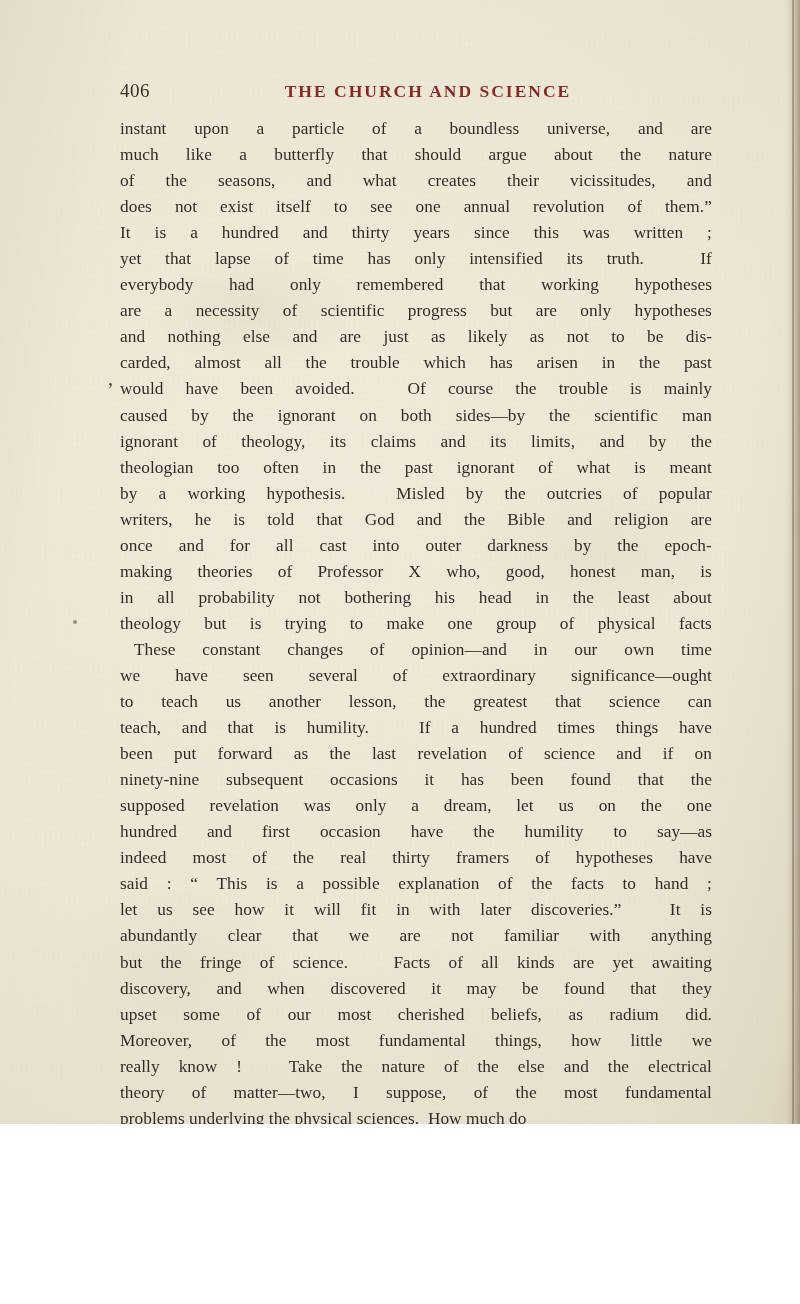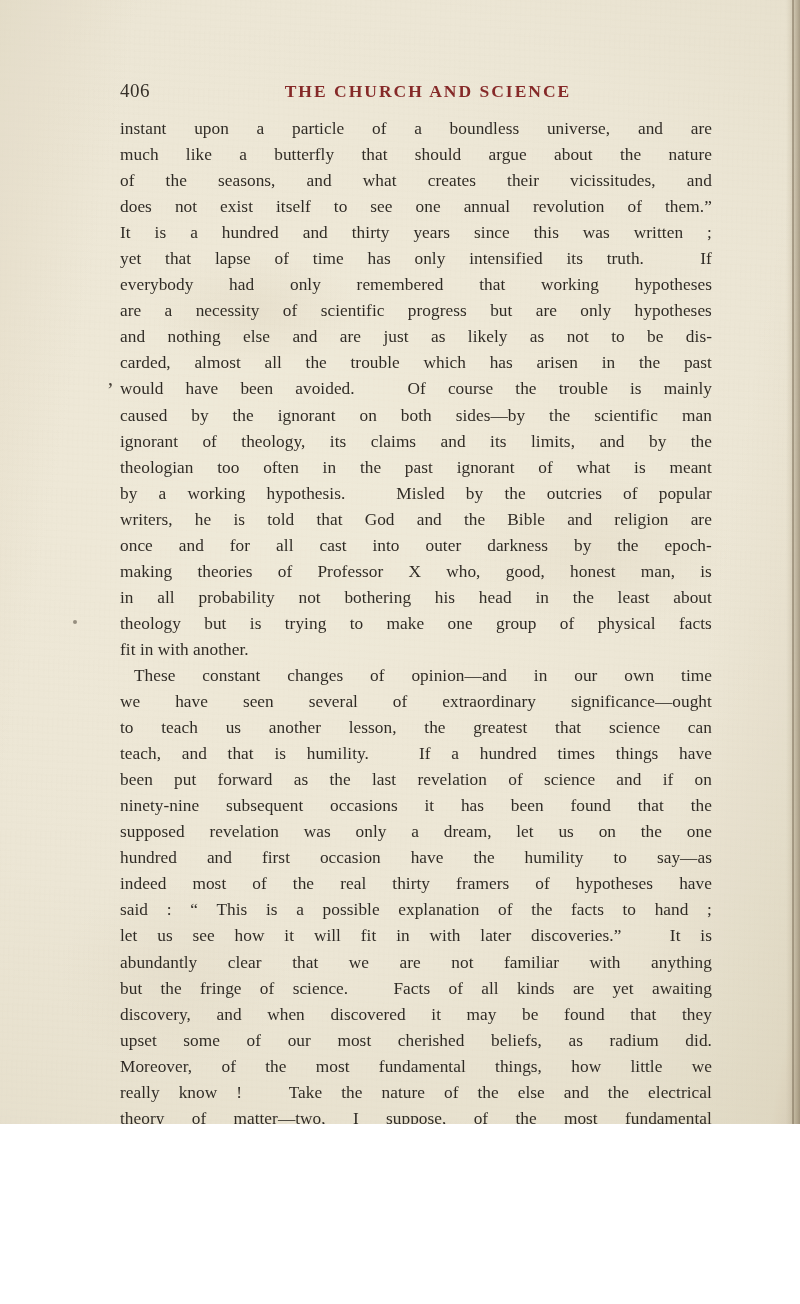--- a/index.html
+++ b/index.html
@@ -455,21 +455,20 @@
         <span>is</span>
         <span>trying</span>
         <span>to</span>
         <span>make</span>
         <span>one</span>
         <span>group</span>
         <span>of</span>
         <span>physical</span>
         <span>facts</span>
       </div>
-      <div class="line">fit in with another.</div>
       <div class="line indent j" style="padding-left: 14px;">
         <span>These</span>
         <span>constant</span>
         <span>changes</span>
         <span>of</span>
         <span>opinion—and</span>
         <span>in</span>
         <span>our</span>
         <span>own</span>
         <span>time</span>

